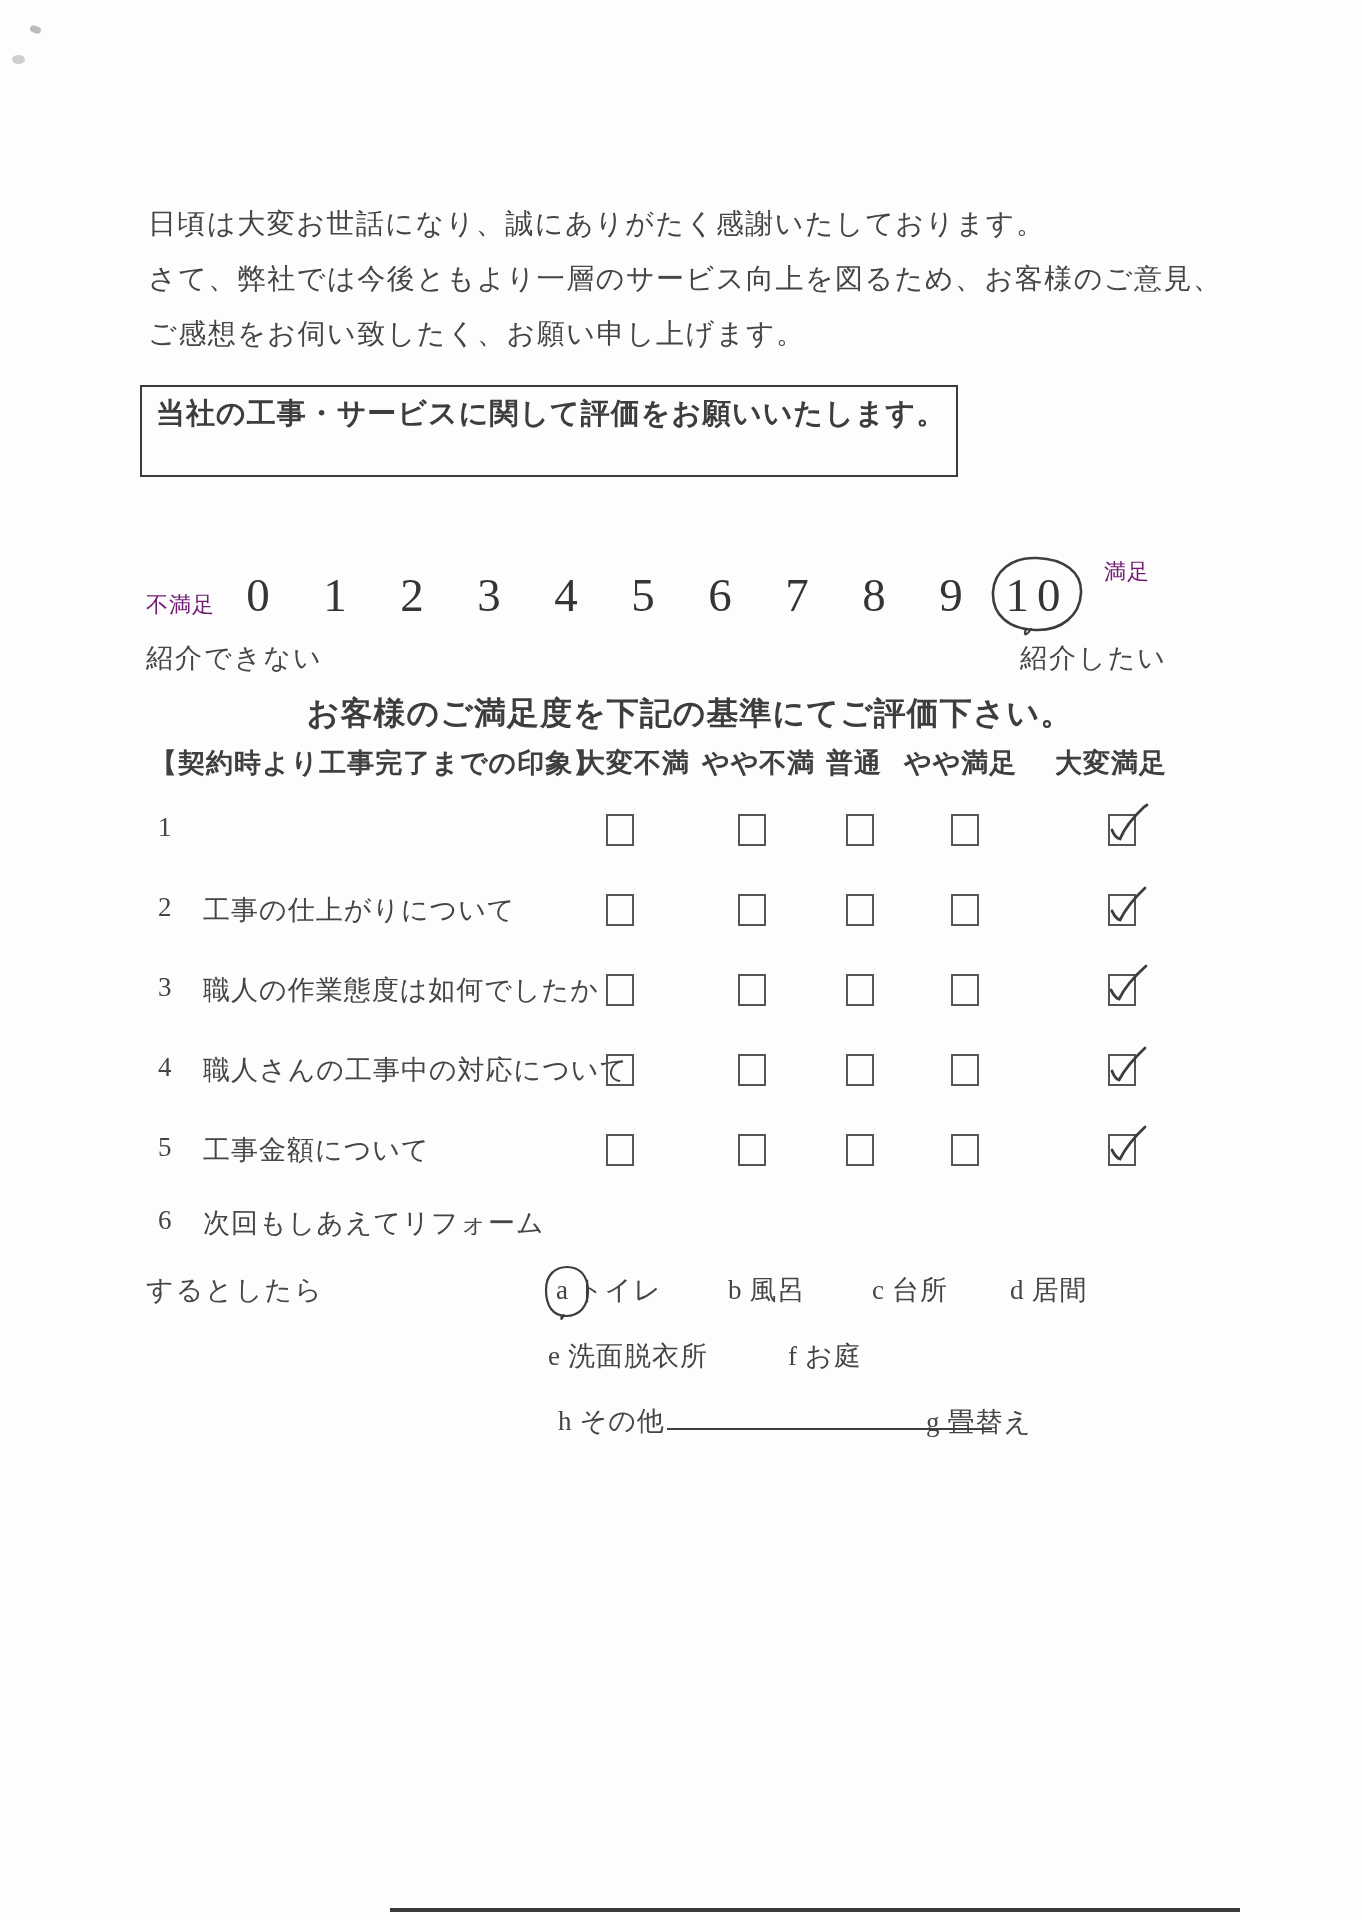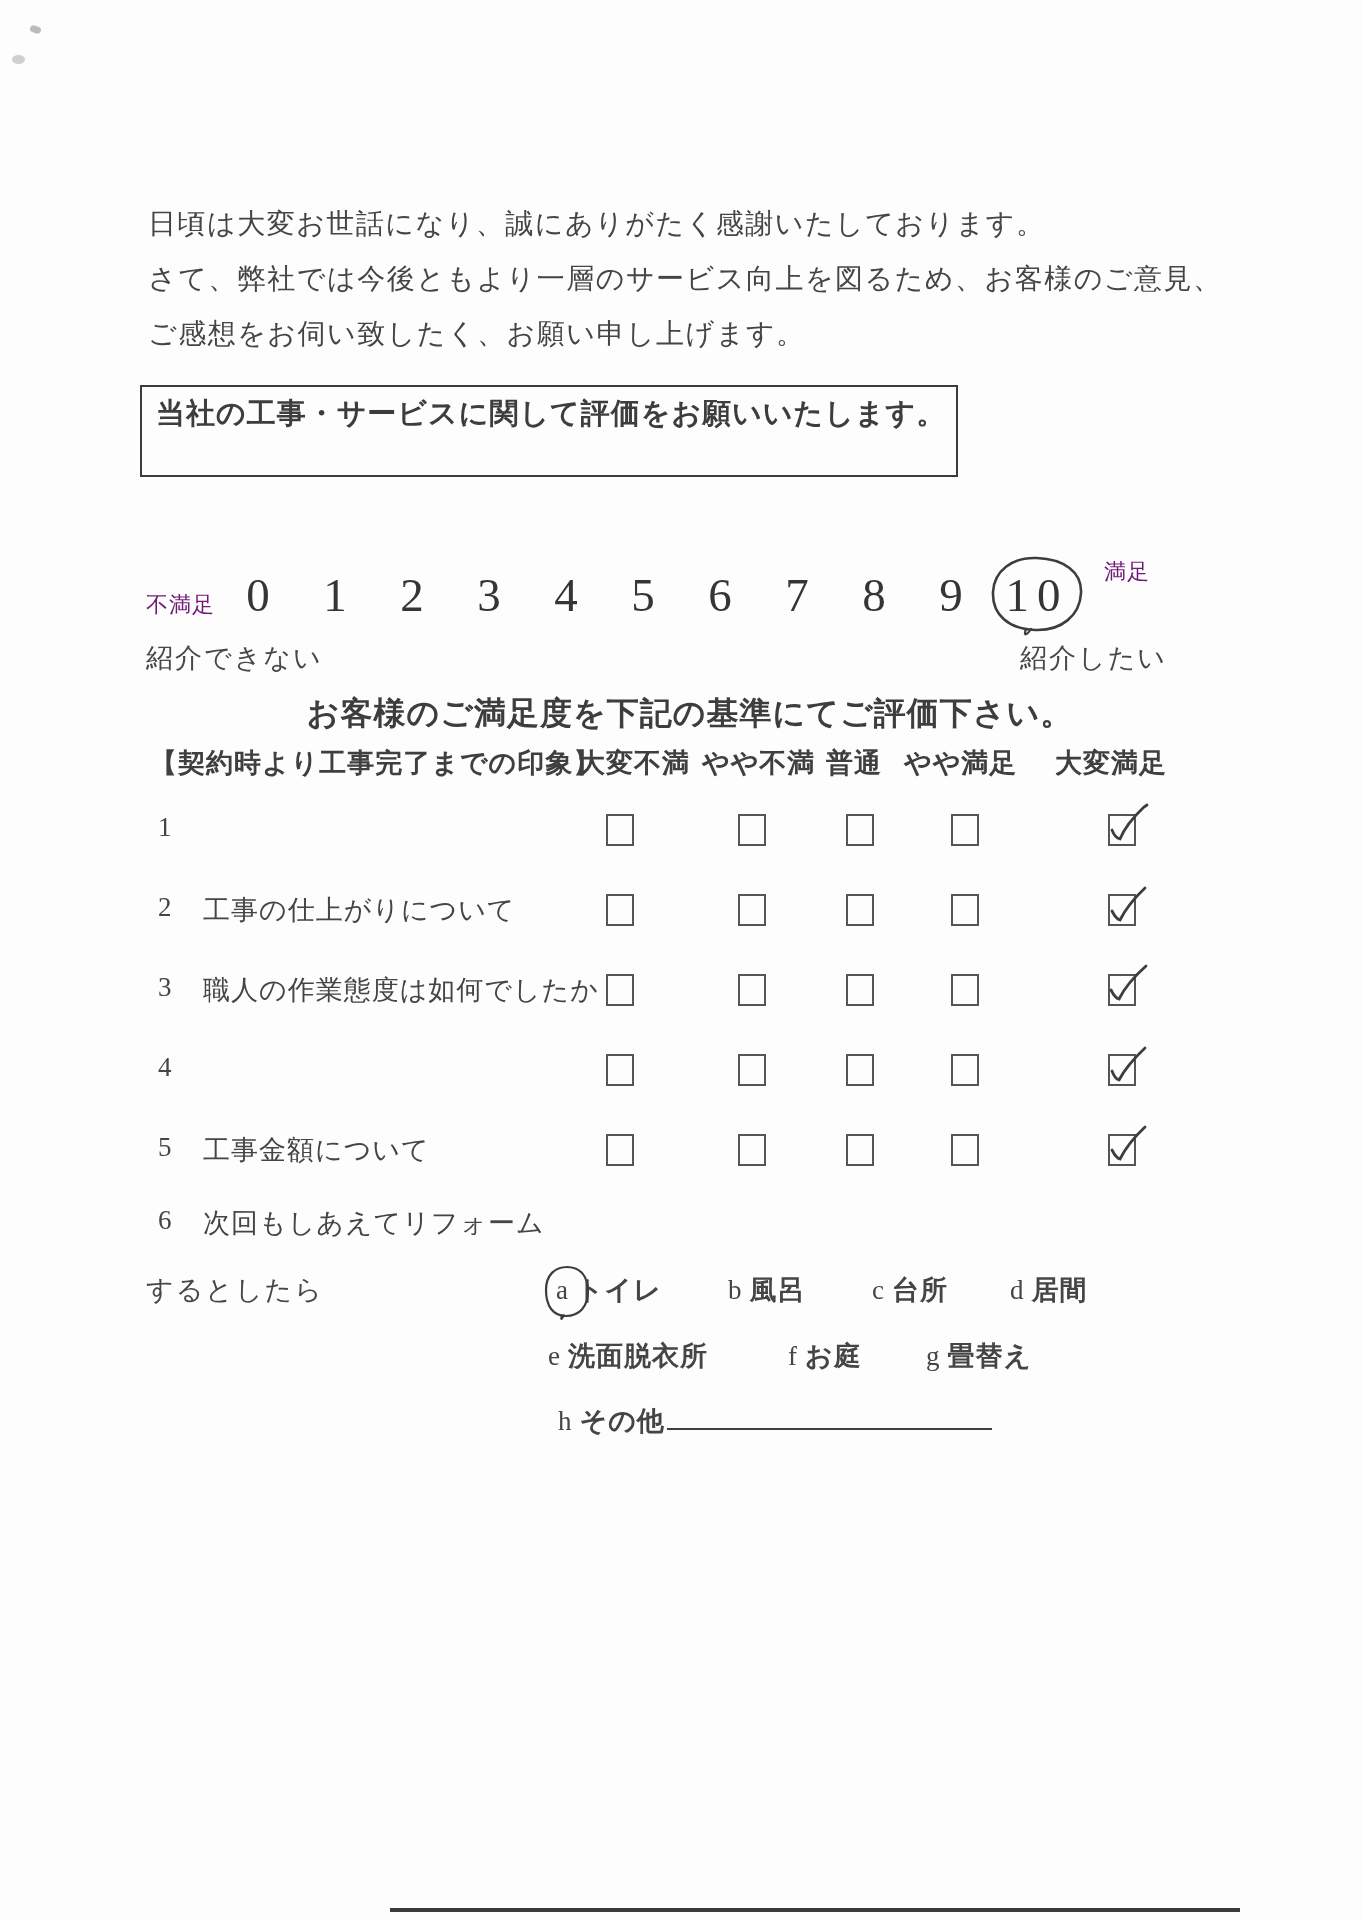--- a/index.html
+++ b/index.html
@@ -29,21 +29,21 @@
   .rheader span{position:absolute;top:745px;font-size:27px;font-weight:600;color:#3f3f3f;letter-spacing:1px;}
   .qno{font-size:27px;color:#454545;left:158px;}
   .qtext{font-size:27px;color:#454545;left:203px;letter-spacing:1px;}
   .cb{
     position:absolute;width:28px;height:32px;border:2px solid #555;
     box-sizing:border-box;background:transparent;
   }
   .tick{position:absolute;overflow:visible;}
   .hand{stroke:#3d3d3d;fill:none;stroke-linecap:round;}
   .opt .letter{font-size:27px;color:#454545;}
-  .opt .olabel{font-size:27px;color:#454545;letter-spacing:1px;margin-left:8px;font-weight:bold;}
+  .opt .olabel{font-size:27px;color:#454545;letter-spacing:1px;margin-left:8px;}
   .other-line{
     display:inline-block;width:325px;height:30px;
     border-bottom:2px solid #3f3f3f;margin-left:2px;
   }
   .artifact{position:absolute;}
   .a1{left:30px;top:26px;width:11px;height:7px;background:#bcbcbc;border-radius:40%;transform:rotate(18deg);}
   .a2{left:12px;top:55px;width:13px;height:9px;background:#cfcfcf;border-radius:50%;}
   .a3{left:390px;top:1908px;width:850px;height:4px;background:#3a3a3a;}
 </style>
 </head>
@@ -120,20 +120,21 @@
   <div class="cb" style="left:606px;top:974px"></div>
   <div class="cb" style="left:738px;top:974px"></div>
   <div class="cb" style="left:846px;top:974px"></div>
   <div class="cb" style="left:951px;top:974px"></div>
   <div class="cb" style="left:1108px;top:974px"></div>
   <svg class="tick" style="left:1102px;top:964px" width="48" height="46" viewBox="0 0 48 46">
     <path class="hand" stroke-width="2.8" d="M9 26 Q13 34 17 35 Q25 19 44 2"></path>
   </svg>
 
   <div class="abs qno" style="top:1052px">4</div>
+  <div class="abs qtext" style="top:1052px">職人さんの工事中の対応について</div>
   <div class="cb" style="left:606px;top:1054px"></div>
   <div class="cb" style="left:738px;top:1054px"></div>
   <div class="cb" style="left:846px;top:1054px"></div>
   <div class="cb" style="left:951px;top:1054px"></div>
   <div class="cb" style="left:1108px;top:1054px"></div>
   <svg class="tick" style="left:1102px;top:1044px" width="48" height="46" viewBox="0 0 48 46">
     <path class="hand" stroke-width="2.8" d="M10 27 Q13 35 17 36 Q25 21 43 4"></path>
   </svg>
 
   <div class="abs qno" style="top:1132px">5</div>
@@ -167,21 +168,21 @@
   <div class="abs opt" style="left:1010px;top:1272px">
     <span class="letter">d</span><span class="olabel">居間</span>
   </div>
 
   <div class="abs opt" style="left:548px;top:1338px">
     <span class="letter">e</span><span class="olabel">洗面脱衣所</span>
   </div>
   <div class="abs opt" style="left:788px;top:1338px">
     <span class="letter">f</span><span class="olabel">お庭</span>
   </div>
-  <div class="abs opt" style="left:926px;top:1338px">
+  <div class="abs opt" style="left:926px;top:1404px">
     <span class="letter">g</span><span class="olabel">畳替え</span>
   </div>
 
   <div class="abs opt" style="left:558px;top:1398px">
     <span class="letter">h</span><span class="olabel">その他</span><span class="other-line"></span>
   </div>
 
 </div>
 
 </body></html>

